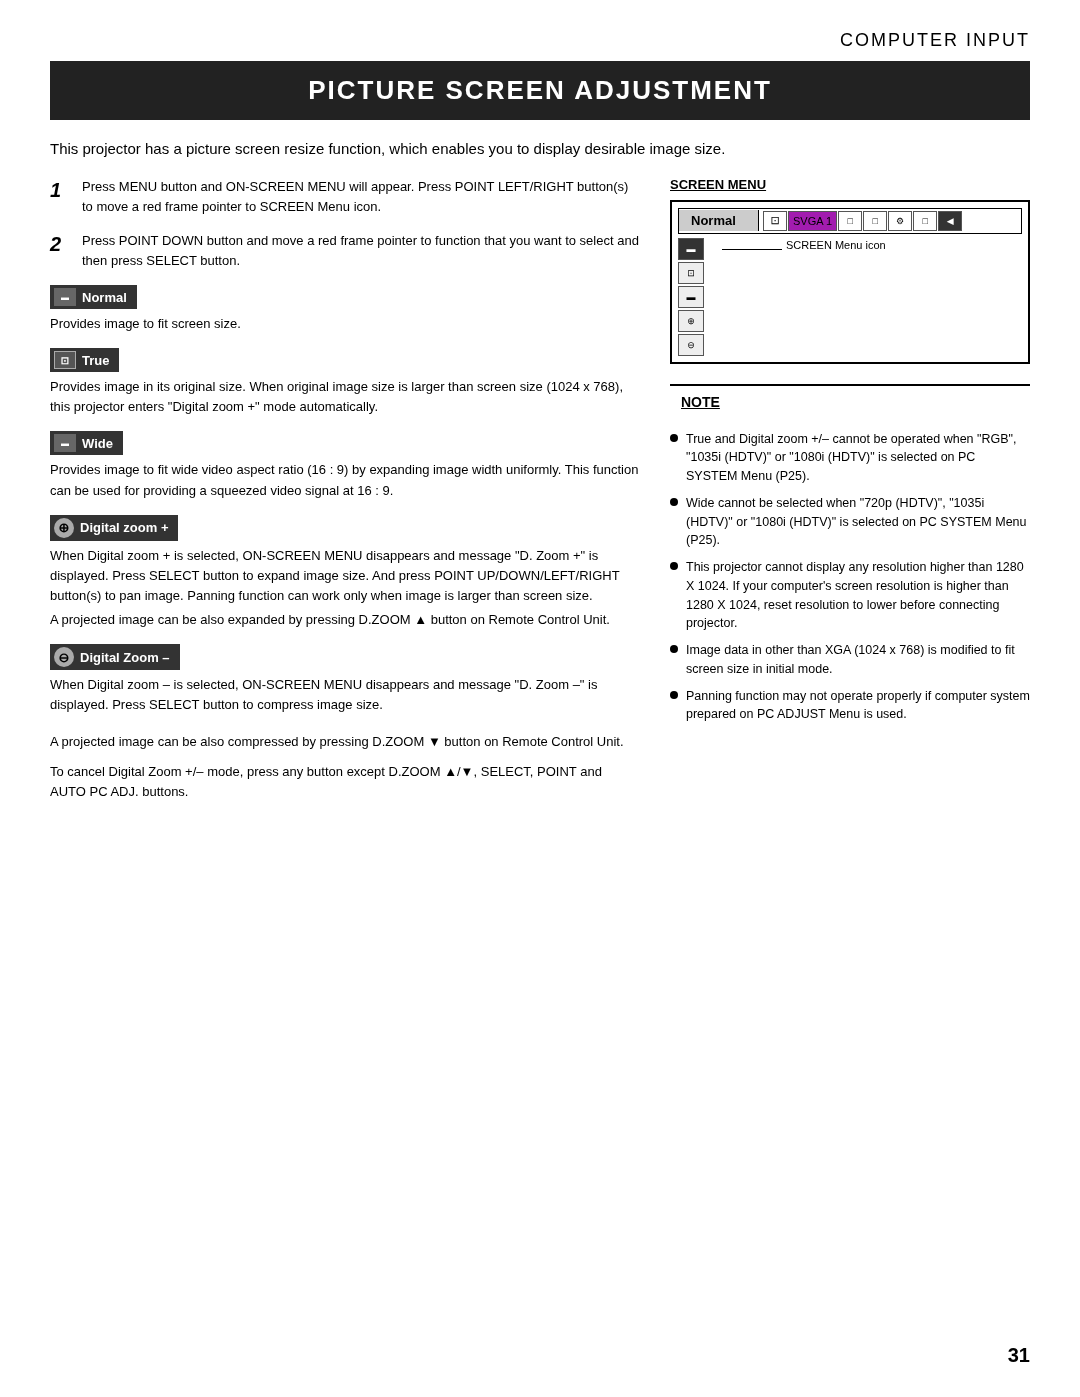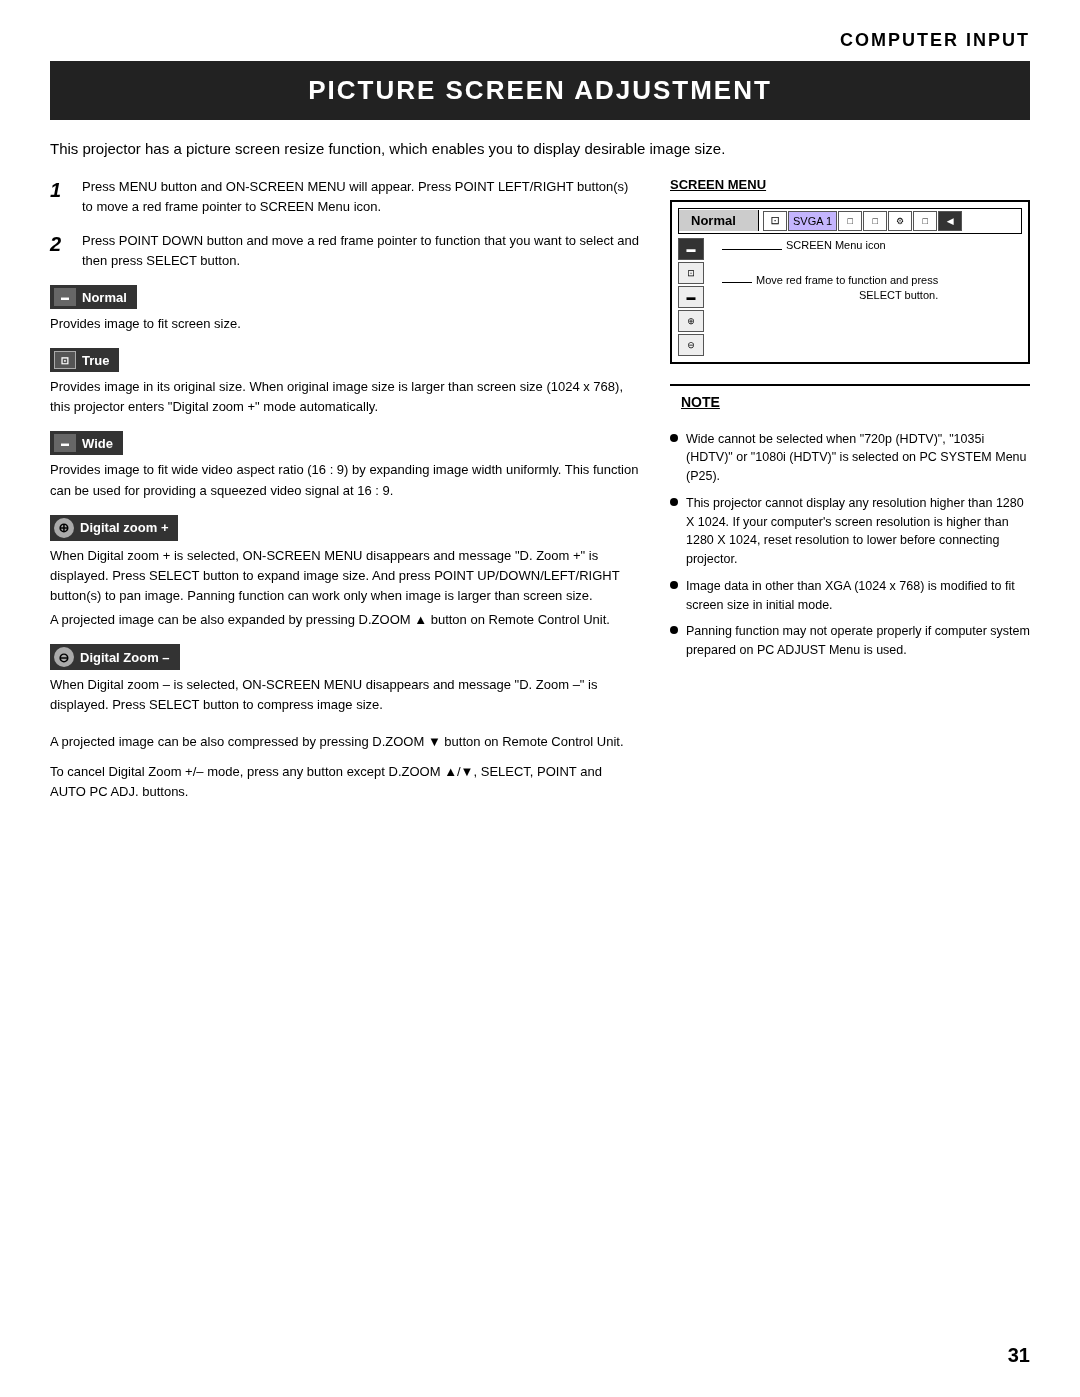--- a/index.html
+++ b/index.html
@@ -20,21 +20,21 @@
       position: relative;
     }
 
     
     .page-header {
       text-align: right;
       margin-bottom: 10px;
     }
     .page-header-title {
       font-size: 18px;
-      font-weight: bold;
+      font-weight: normal;
       letter-spacing: 2px;
       text-transform: uppercase;
     }
 
     
     .main-title-banner {
       background: #222;
       color: #fff;
       text-align: center;
       padding: 14px 20px;
@@ -195,21 +195,21 @@
       background: #fff;
     }
 
     .svga-label {
       font-size: 11px;
       padding: 0 4px;
       border: 1px solid #555;
       height: 20px;
       display: flex;
       align-items: center;
-      background: #c4b5fd;
+      background: #a21caf;
     }
 
     
     .diagram-body {
       display: flex;
       gap: 8px;
     }
 
     .diagram-left-icons {
       display: flex;
@@ -390,37 +390,32 @@
               <div class="diag-icon" style="font-size:9px;">▬</div>
               <div class="diag-icon" style="font-size:9px;">⊕</div>
               <div class="diag-icon" style="font-size:9px;">⊖</div>
             </div>
 
             <div class="diagram-annotations">
               <div style="display:flex; align-items:flex-start; margin-bottom: 6px;">
                 <div style="width:60px; height:1px; border-top: 1px solid #000; margin-top:11px;"></div>
                 <span class="annotation-text" style="margin-left:4px;">SCREEN Menu icon</span>
               </div>
-              <div style="margin-top:20px;">
-                <div style="display:flex; align-items:flex-start;">
-                  <div style="width:30px; height:1px; border-top: 1px solid #000; margin-top:9px; flex-shrink:0;"></div>
-                  <div style="margin-left:4px;">
-                    <div class="annotation-text">Move red frame to function and press</div>
-                    <div class="annotation-text">SELECT button.</div>
-                  </div>
-                </div>
-              </div>
             </div>
           </div>
         </div>
       </div>
 
       <div class="note-section">
         <div class="note-title">NOTE</div>
 
+        <div class="note-item">
+          <div class="note-bullet"></div>
+          <div class="note-text">True and Digital zoom +/– cannot be operated when "RGB", "1035i (HDTV)" or "1080i (HDTV)" is selected on PC SYSTEM Menu  (P25).</div>
+        </div>
 
         <div class="note-item">
           <div class="note-bullet"></div>
           <div class="note-text">Wide cannot be selected when "720p (HDTV)", "1035i (HDTV)" or "1080i (HDTV)" is selected on PC SYSTEM Menu  (P25).</div>
         </div>
 
         <div class="note-item">
           <div class="note-bullet"></div>
           <div class="note-text">This projector cannot display any resolution higher than 1280 X 1024.  If your computer's screen resolution is higher than 1280 X 1024, reset resolution to lower before connecting projector.</div>
         </div>

